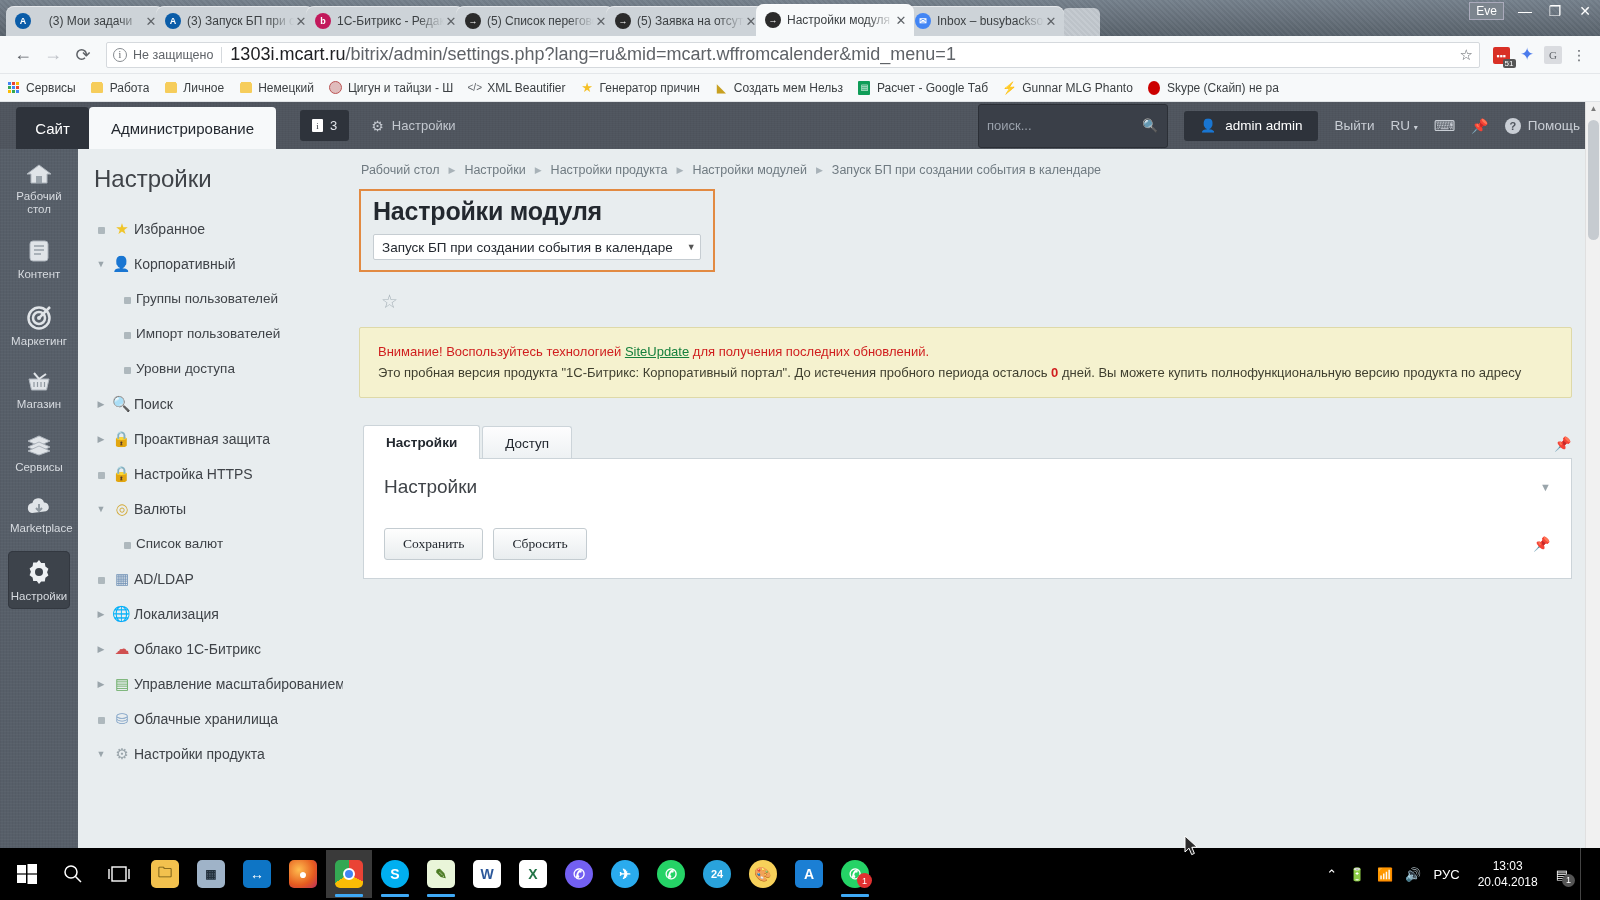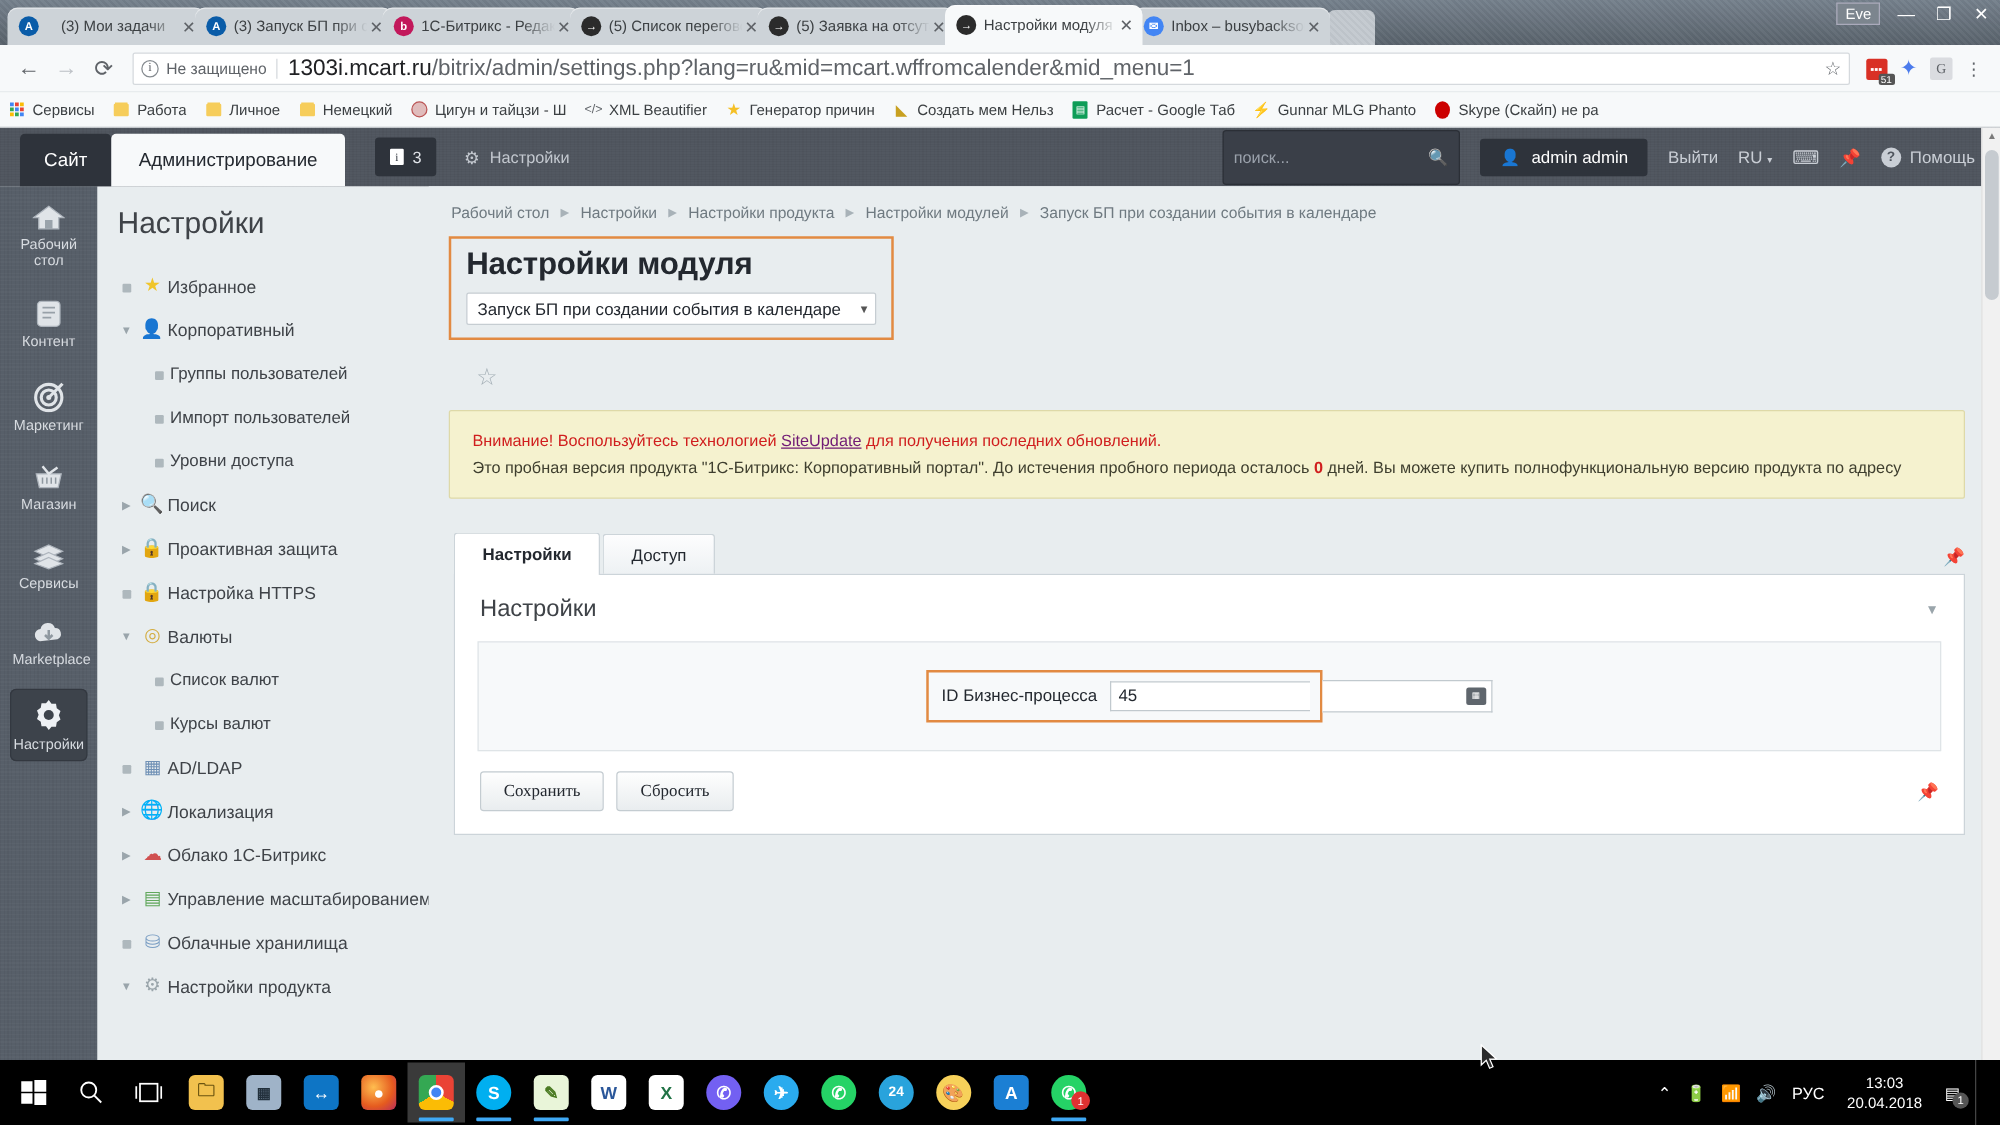--- a/index.html
+++ b/index.html
@@ -199,21 +199,21 @@
 
   .star-row { margin: 18px 0 14px 22px; }
   .star { font-size:19px; color:#a5b0b7; }
 
   .notice {
     background:#f5f2cf; border:1px solid #ded9a8; border-radius:2px;
     padding: 13px 18px; font-size:13px; line-height:1.65; color:#3f3f2f;
     margin-bottom: 26px;
   }
   .notice .red { color:#d01e1e; }
-  .notice a { color:#701a75; }
+  .notice a { color:#15803d; }
   .notice .num0 { color:#d01e1e; font-weight:bold; }
 
   .tabs-row { display:flex; align-items:flex-end; position:relative; margin-left:4px;}
   .btab {
     background: linear-gradient(#fdfdfe,#edf1f3);
     border:1px solid #ccd4d9; border-bottom:none;
     border-radius:3px 3px 0 0;
     padding: 9px 22px 8px; font-size:13.5px; color:#23282f;
     margin-right:2px; position:relative; top:1px;
   }
@@ -574,24 +574,20 @@
 
         <div class="tnode">
           <span class="arw">▼</span>
           <span class="ti" style="color:#d3ac3f;">◎</span>
           <span class="tl">Валюты</span>
         </div>
         <div class="tnode child">
           <span class="dotm"><b></b></span>
           <span class="tl">Список валют</span>
         </div>
-        <div class="tnode child">
-          <span class="dotm"><b></b></span>
-          <span class="tl">Курсы валют</span>
-        </div>
 
         <div class="tnode">
           <span class="dotm"><b></b></span>
           <span class="ti" style="color:#6f90b5;">▦</span>
           <span class="tl">AD/LDAP</span>
         </div>
         <div class="tnode">
           <span class="arw">▶</span>
           <span class="ti" style="color:#3f8ed0;">🌐</span>
           <span class="tl">Локализация</span>
@@ -656,31 +652,20 @@
         <div class="tabs-row">
           <div class="btab active">Настройки</div>
           <div class="btab">Доступ</div>
           <span class="pin-right">📌</span>
         </div>
 
         <div class="panel">
           <div class="panel-head">
             <h3>Настройки</h3>
             <span class="tri">▼</span>
-          </div>
-          <div class="formbox">
-            <div class="field-wrap">
-              <div class="field-hl">
-                <span class="flabel">ID Бизнес-процесса</span>
-                <input class="field-inp" type="text" value="45" style="">
-              </div>
-              <div class="field-rest">
-                <span class="kbdicon">▦</span>
-              </div>
-            </div>
           </div>
           <div class="btn-row">
             <button class="gbtn">Сохранить</button>
             <button class="gbtn">Сбросить</button>
             <span class="pin2">📌</span>
           </div>
         </div>
 
         <div class="cursor">
           <svg width="16" height="22" viewBox="0 0 16 22">

